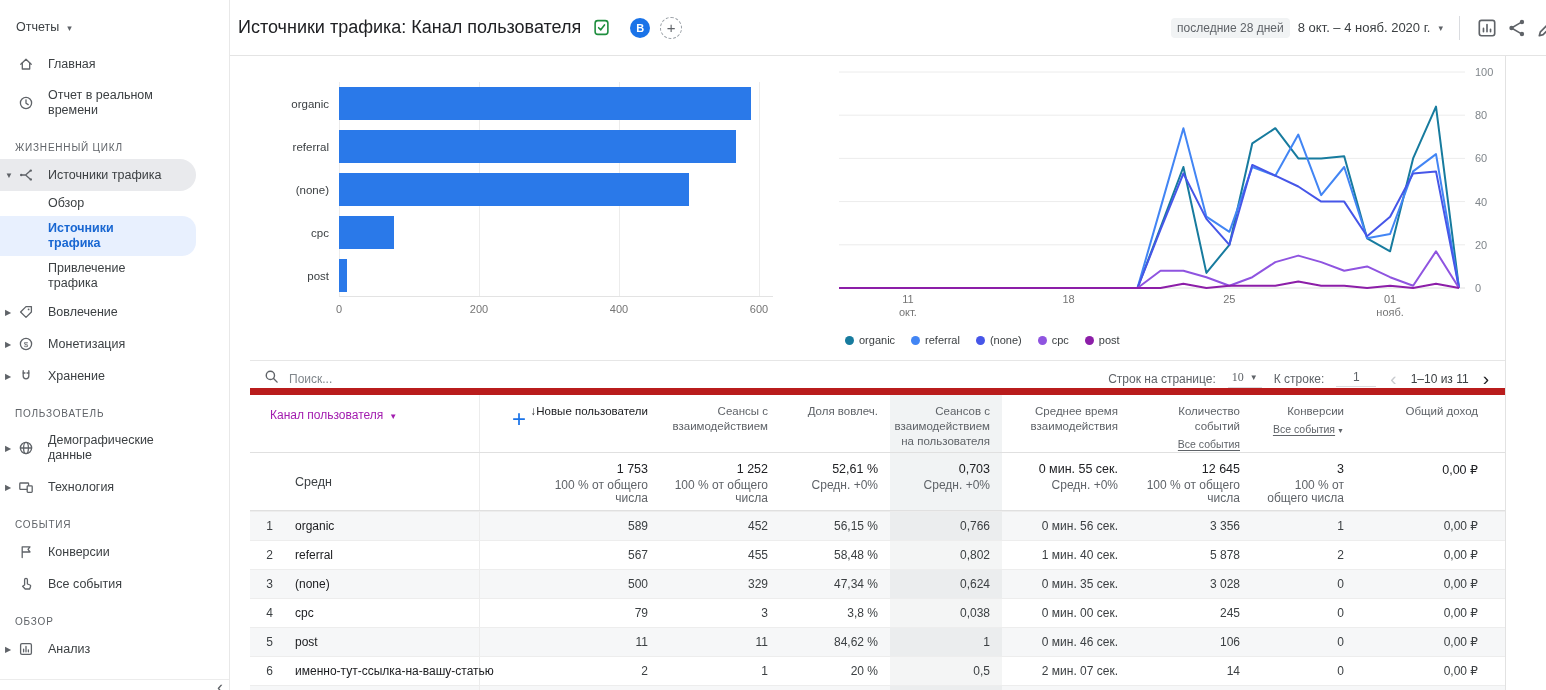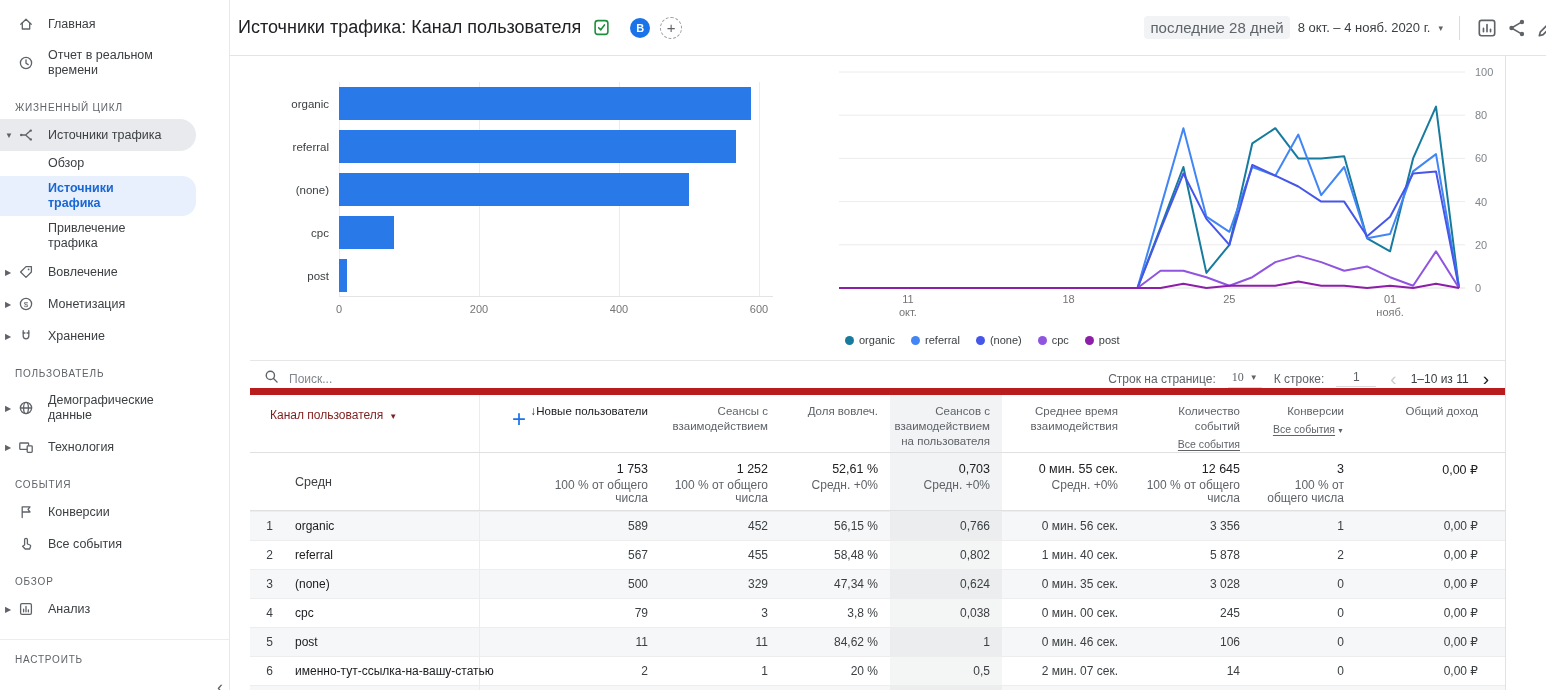--- a/index.html
+++ b/index.html
@@ -26,21 +26,21 @@
 
   
   .main { position:absolute; left:230px; top:0; right:0; bottom:0; }
   .topbar { height:56px; border-bottom:1px solid #e4e4e4; display:flex; align-items:center; padding:0 0 0 8px; }
   .t-left { display:flex; align-items:center; gap:10px; }
   .t-left h1 { font-size:18px; font-weight:400; color:#202124; white-space:nowrap; }
   .doc-ok { display:inline-flex; margin-left:2px; }
   .avatar { width:20px; height:20px; border-radius:50%; background:#1a73e8; color:#fff; font-size:11px; font-weight:700; display:inline-flex; align-items:center; justify-content:center; margin-left:10px; }
   .add-cmp { width:22px; height:22px; border-radius:50%; border:1px dashed #9aa0a6; color:#5f6368; font-size:15px; display:inline-flex; align-items:center; justify-content:center; cursor:pointer; }
   .t-right { margin-left:auto; display:flex; align-items:center; gap:8px; }
-  .chip { background:#f1f3f4; border-radius:4px; padding:3px 6px; font-size:15px; color:#5f6368; white-space:nowrap; }
+  .chip { background:#f1f3f4; border-radius:4px; padding:3px 6px; font-size:12px; color:#5f6368; white-space:nowrap; }
   .date-txt { font-size:13px; color:#3c4043; white-space:nowrap; }
   .t-caret { font-size:9px; color:#5f6368; }
   .vdiv { width:1px; height:24px; background:#dadce0; margin:0 8px; }
   .tb-ic { width:22px; height:22px; display:inline-flex; cursor:pointer; }
   .tb-ic.clip { margin-right:-12px; }
 
   .right-edge { position:absolute; left:1505px; top:56px; bottom:0; width:1px; background:#e2e2e2; }
 
   
   .charts { display:flex; height:304px; padding-left:7px; }
@@ -66,21 +66,21 @@
   .search input::placeholder { color:#80868b; }
   .pg { margin-left:auto; display:flex; align-items:center; gap:12px; padding-right:14px; font-size:12px; color:#5f6368; }
   .pg-select { display:inline-flex; align-items:center; gap:6px; border-bottom:1px solid #dadce0; padding:1px 4px 2px; cursor:pointer;font-family:Liberation Serif, serif; }
   .pg-select .caret { font-size:8px; color:#5f6368; }
   .pg-input { display:inline-block; width:40px; text-align:center; border-bottom:1px solid #dadce0; padding-bottom:2px; color:#5f6368; cursor:text; }
   .pg-prev { font-size:19px; color:#c8cbcf; line-height:1; cursor:default; padding:0 2px; }
   .pg-next { font-size:19px; color:#202124; line-height:1; cursor:pointer; padding:0 2px; }
   .pg-range { color:#3c4043; }
 
   .thead { position:relative; display:grid; grid-template-columns:var(--cols); height:58px; border-bottom:1px solid #e0e0e0; }
-  .dim-th { grid-column:1 / span 2; padding:13px 0 0 20px; font-size:12px; color:#7f1d1d; border-right:1px solid #ececec; }
+  .dim-th { grid-column:1 / span 2; padding:13px 0 0 20px; font-size:12px; color:#a21caf; border-right:1px solid #ececec; }
   .dim-th .caret { font-size:8px; margin-left:6px; }
   .th { text-align:right; padding:9px 12px 0 4px; font-size:11.5px; color:#5f6368; line-height:15px; cursor:pointer; }
   .th .main-l { display:block; }
   .th.sorted .main-l { color:#202124; font-weight:500; }
   .th .sub { display:inline-block; margin-top:3px; font-size:10.5px; color:#5f6368; text-decoration:underline; text-underline-offset:2px; cursor:pointer; }
   .th .sub .caret { font-size:7px; text-decoration:none; display:inline-block; margin-left:2px; }
   .hl { background:#f1f3f4; }
   .plus-btn { position:absolute; left:262px; top:12px; color:#1a73e8; font-size:24px; font-weight:300; cursor:pointer; line-height:1; }
 
   .totals { display:grid; grid-template-columns:var(--cols); height:58px; border-bottom:1px solid #e0e0e0; }
@@ -95,20 +95,23 @@
   .rnum { display:flex; align-items:center; justify-content:flex-end; padding-right:5px; }
   .rchan { display:flex; align-items:center; padding-left:17px; color:#202124; white-space:nowrap; border-right:1px solid #ececec; overflow:visible; }
   .rc { display:flex; align-items:center; justify-content:flex-end; padding-right:12px; }
 </style>
 </head>
 <body>
 
 <div class="app">
 
   <aside class="sidebar">
+    <div class="reports-dd">
+      <span>Отчеты</span><span class="caret">▾</span>
+    </div>
     <nav id="sidebar-nav">
         <div class="sb-item">
           <span class="ic">
             <svg width="16" height="16" viewBox="0 0 16 16" fill="none" stroke="#5f6368" stroke-width="1.3" stroke-linecap="round" stroke-linejoin="round">
               <path d="M2.8 8.2 L8 3.2 L13.2 8.2"></path>
               <path d="M4.3 7 V13 H11.7 V7"></path>
             </svg>
           </span>
           <span class="lbl">Главная</span>
         </div>

